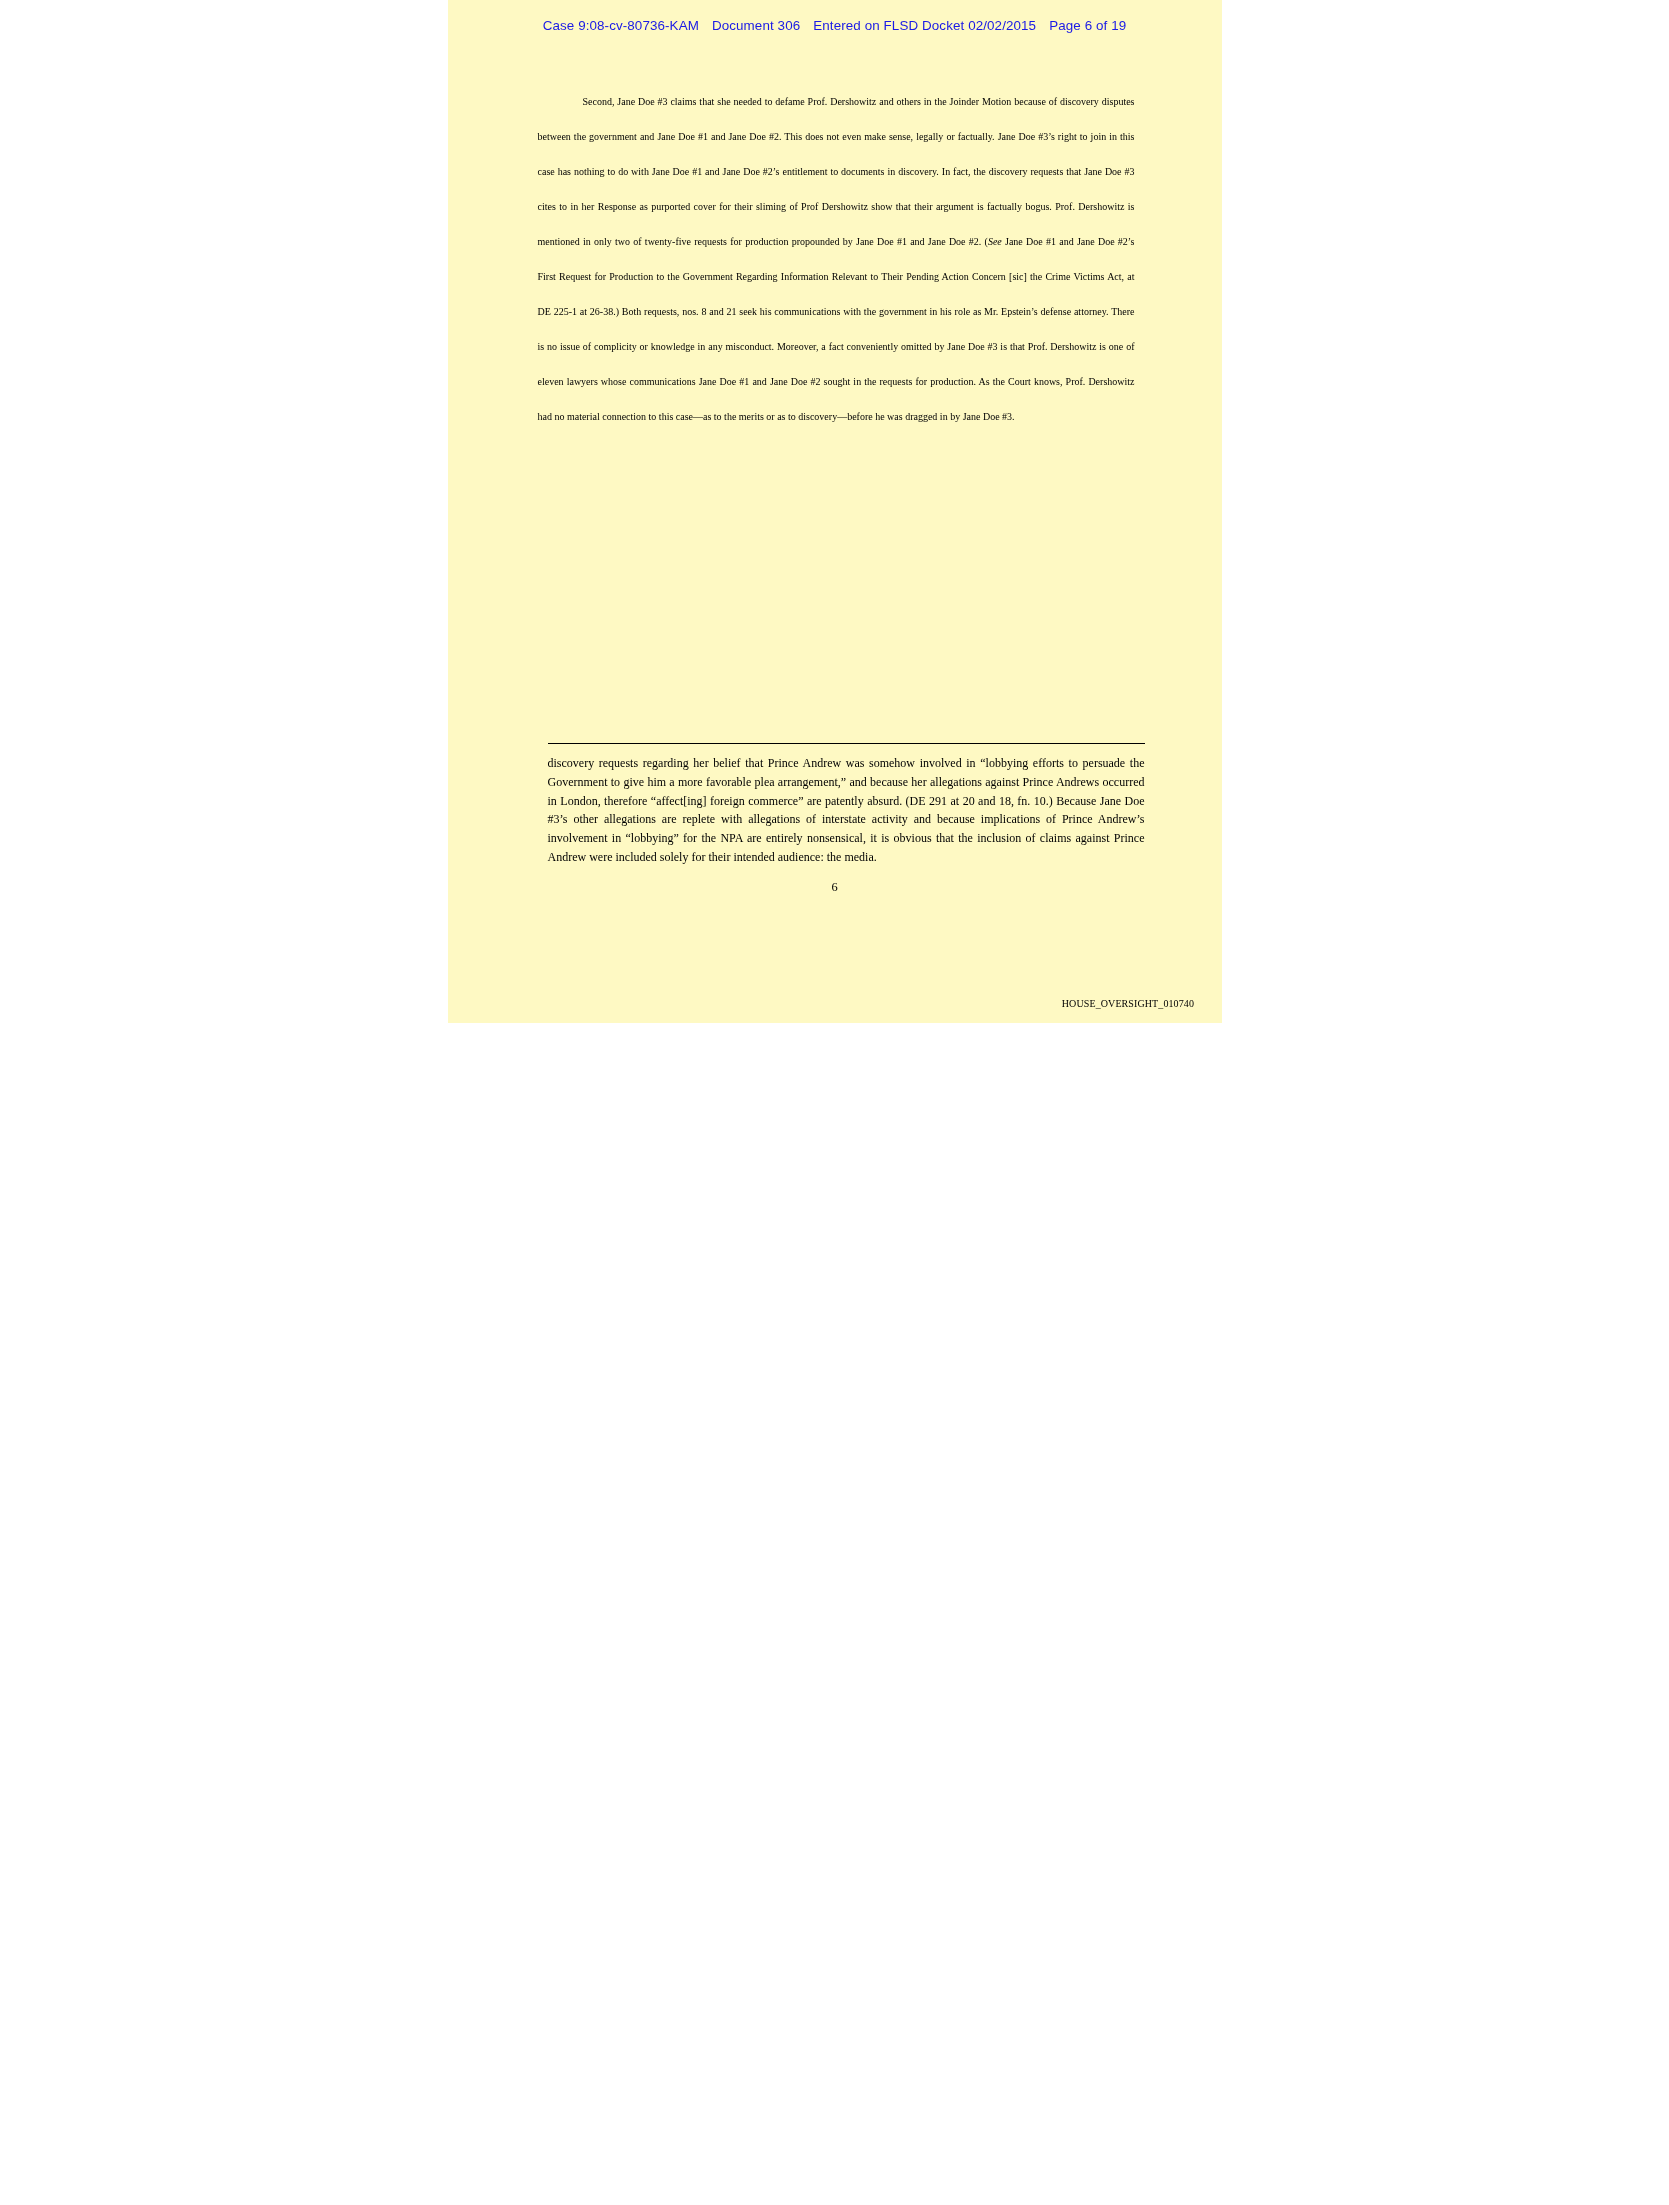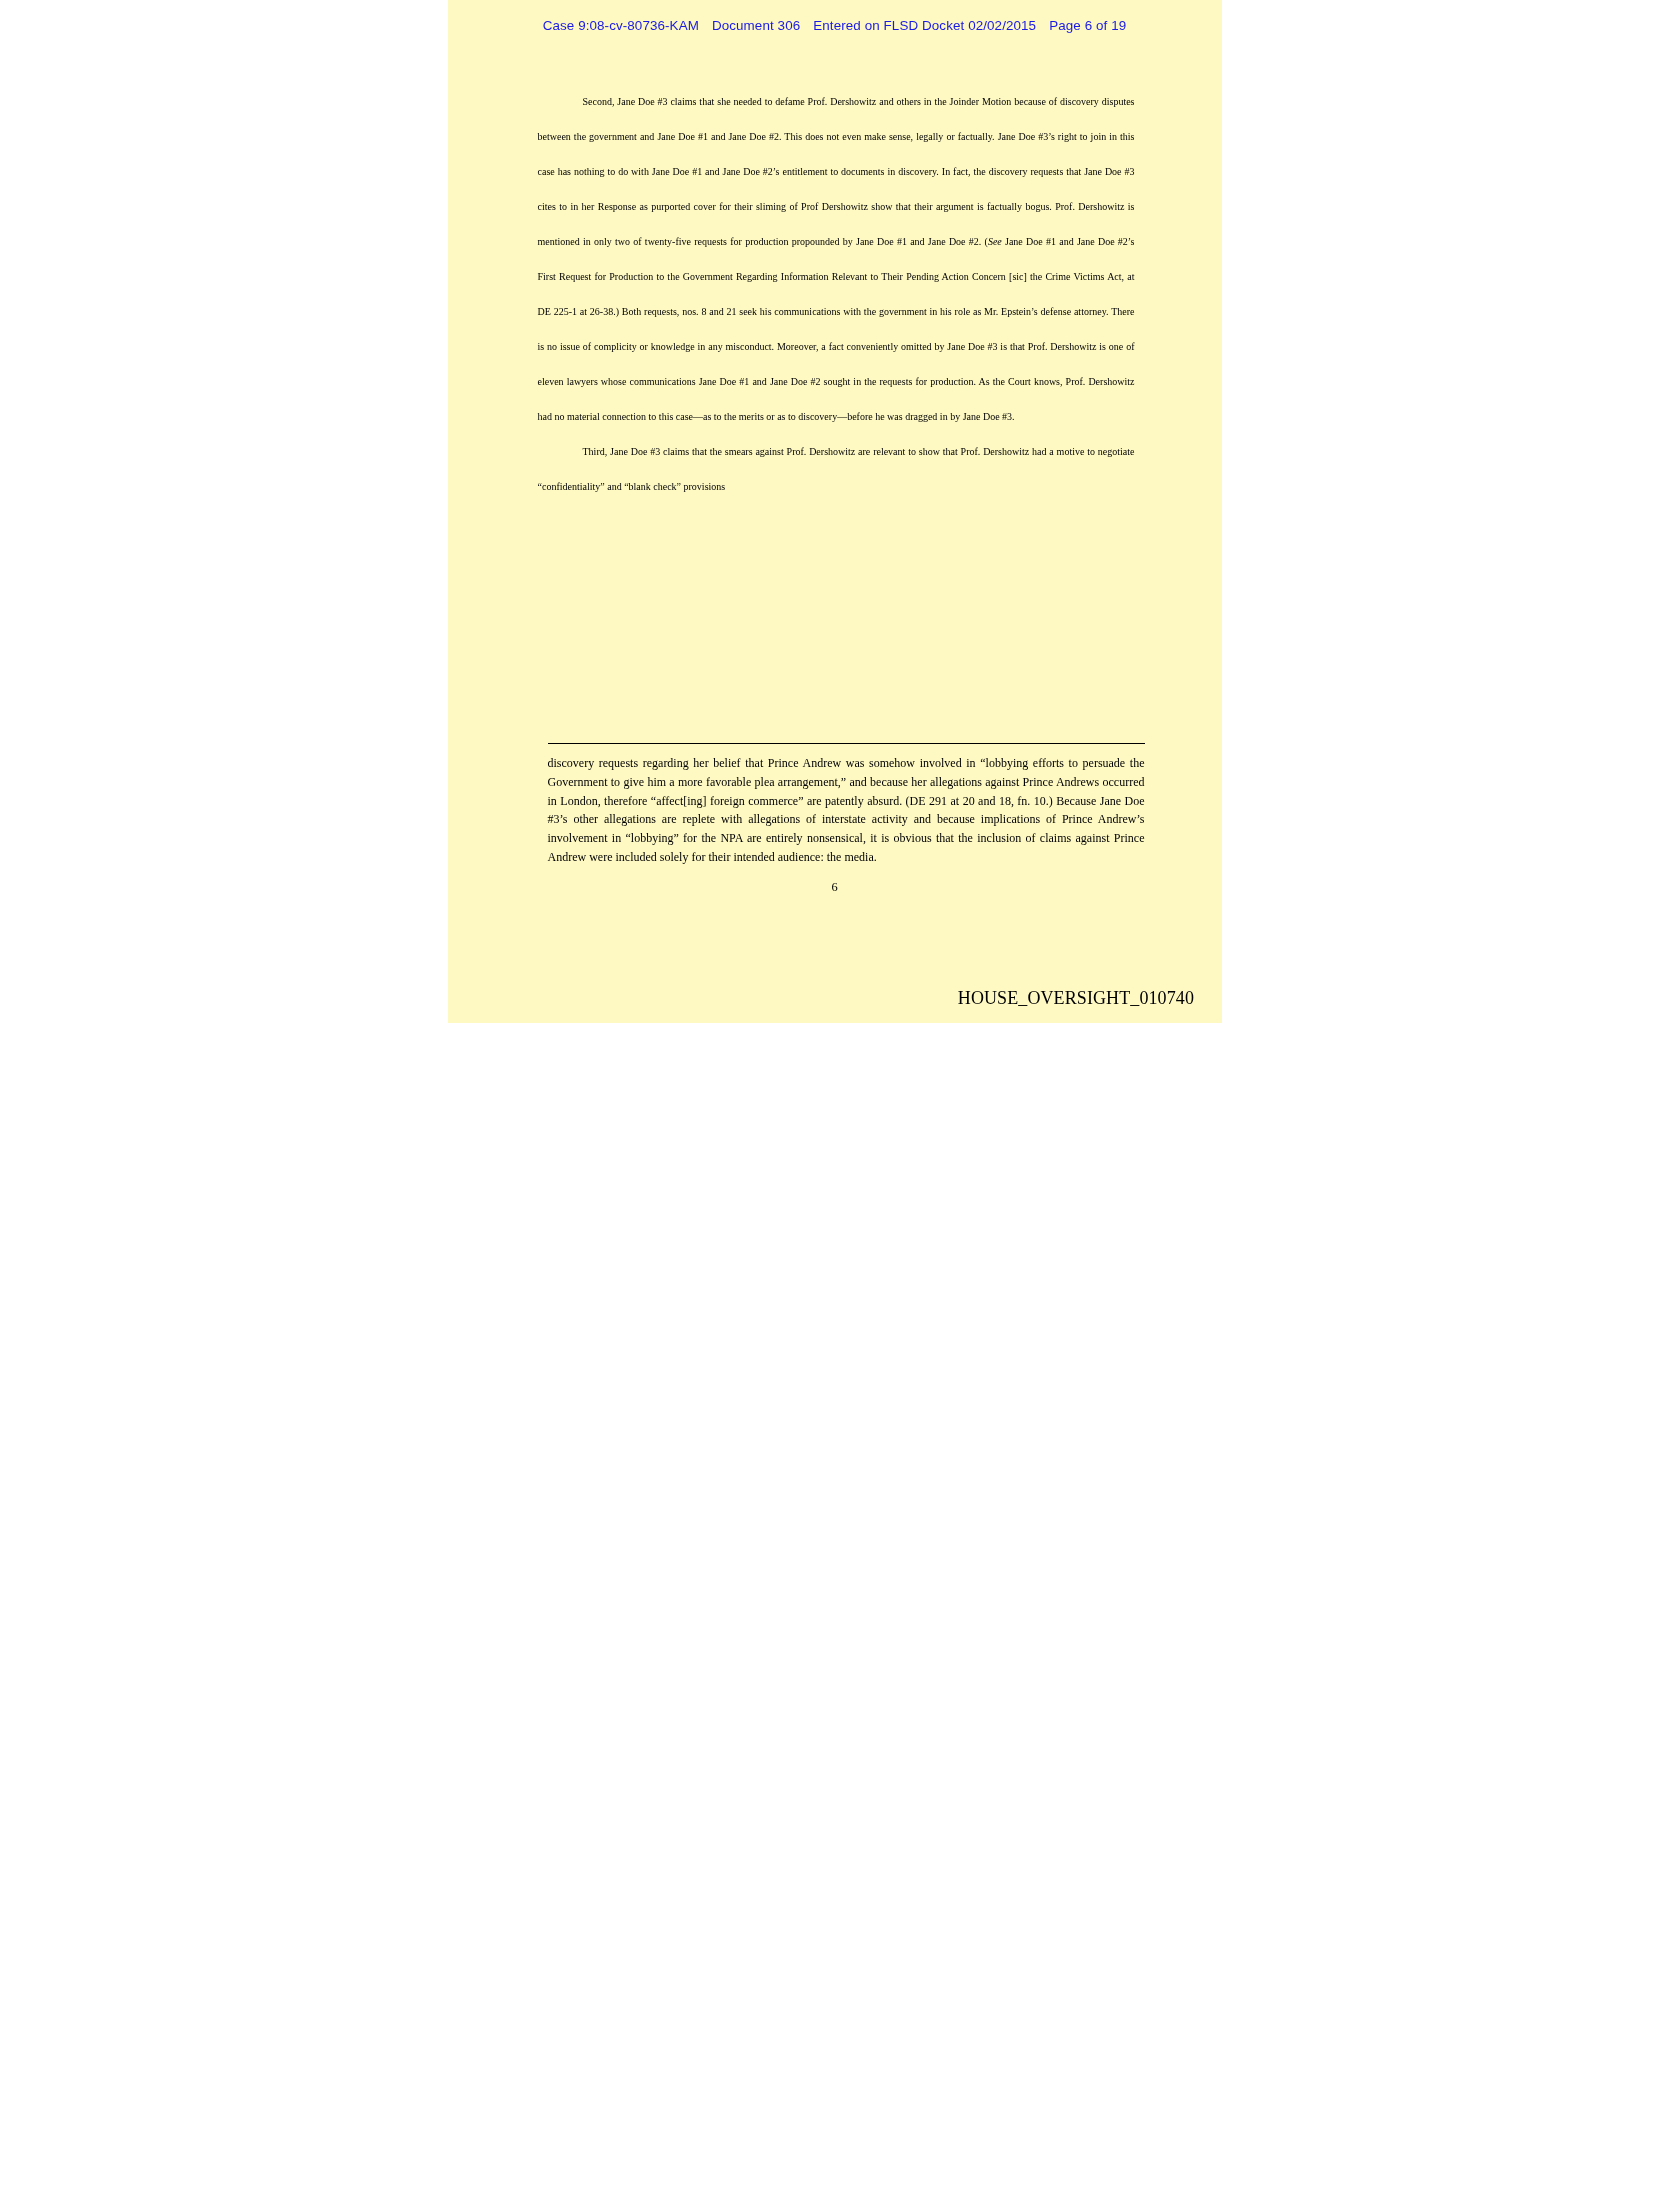--- a/index.html
+++ b/index.html
@@ -78,42 +78,41 @@
     left: 0;
     width: 100%;
     text-align: center;
     font-size: 12.4px;
   }
   .bates {
     position: absolute;
     bottom: 14.4px;
     right: 27.5px;
     font-family: "Liberation Serif", serif;
-    font-size: 18px;
+    font-size: 10px;
     letter-spacing: 0.1px;
   }
   .ital {
     font-style: italic;
   }
 </style>
 </head>
 <body>
 
 <div class="page">
 
   <div class="docket-header">
     <span>Case 9:08-cv-80736-KAM</span>
     <span>Document 306</span>
     <span>Entered on FLSD Docket 02/02/2015</span>
     <span>Page 6 of 19</span>
   </div>
 
   <div class="body-area">
     <p class="indent"><span>Second, Jane Doe #3 claims that she needed to defame Prof. Dershowitz and others in the Joinder Motion because of discovery disputes between the government and Jane Doe #1 and Jane Doe #2.  This does not even make sense, legally or factually.   Jane Doe #3’s right to join in this case has nothing to do with Jane Doe #1 and Jane Doe #2’s entitlement to documents in discovery.  In fact, the discovery requests that Jane Doe #3 cites to in her Response as purported cover for their sliming of Prof Dershowitz show that their argument is factually bogus.  Prof. Dershowitz is mentioned in only two of twenty-five requests for production propounded by Jane Doe #1 and Jane Doe #2.  (</span><span class="ital">See</span><span> Jane Doe #1 and Jane Doe #2’s First Request for Production to the Government Regarding Information Relevant to Their Pending Action Concern [sic] the Crime Victims Act, at DE 225-1 at 26-38.)   Both requests, nos. 8 and 21 seek his communications with the government in his role as Mr. Epstein’s defense attorney. There is no issue of complicity or knowledge in any misconduct.  Moreover, a fact conveniently omitted by Jane Doe #3 is that Prof. Dershowitz is one of eleven lawyers whose communications Jane Doe #1 and Jane Doe #2 sought in the requests for production.  As the Court knows, Prof. Dershowitz had no material connection to this case—as to the merits or as to discovery—before he was dragged in by Jane Doe #3.</span></p>
-    <p class="indent">Third, Jane Doe #3 claims that the smears against Prof. Dershowitz are relevant to show that Prof. Dershowitz had a motive to negotiate “confidentiality” and “blank check” provisions</p>
   </div>
 
   <div class="footnote-area">
     <div class="fn-rule"></div>
     <p>discovery requests regarding her belief that Prince Andrew was somehow involved in “lobbying efforts to persuade the Government to give him a more favorable plea arrangement,” and because her allegations against Prince Andrews occurred in London, therefore “affect[ing] foreign commerce” are patently absurd.  (DE 291 at 20 and 18, fn. 10.)  Because Jane Doe #3’s other allegations are replete with allegations of interstate activity and because implications of Prince Andrew’s involvement in “lobbying” for the NPA are entirely nonsensical, it is obvious that the inclusion of claims against Prince Andrew were included solely for their intended audience: the media.</p>
   </div>
 
   <div class="page-number">6</div>
 
   <div class="bates">HOUSE_OVERSIGHT_010740</div>

